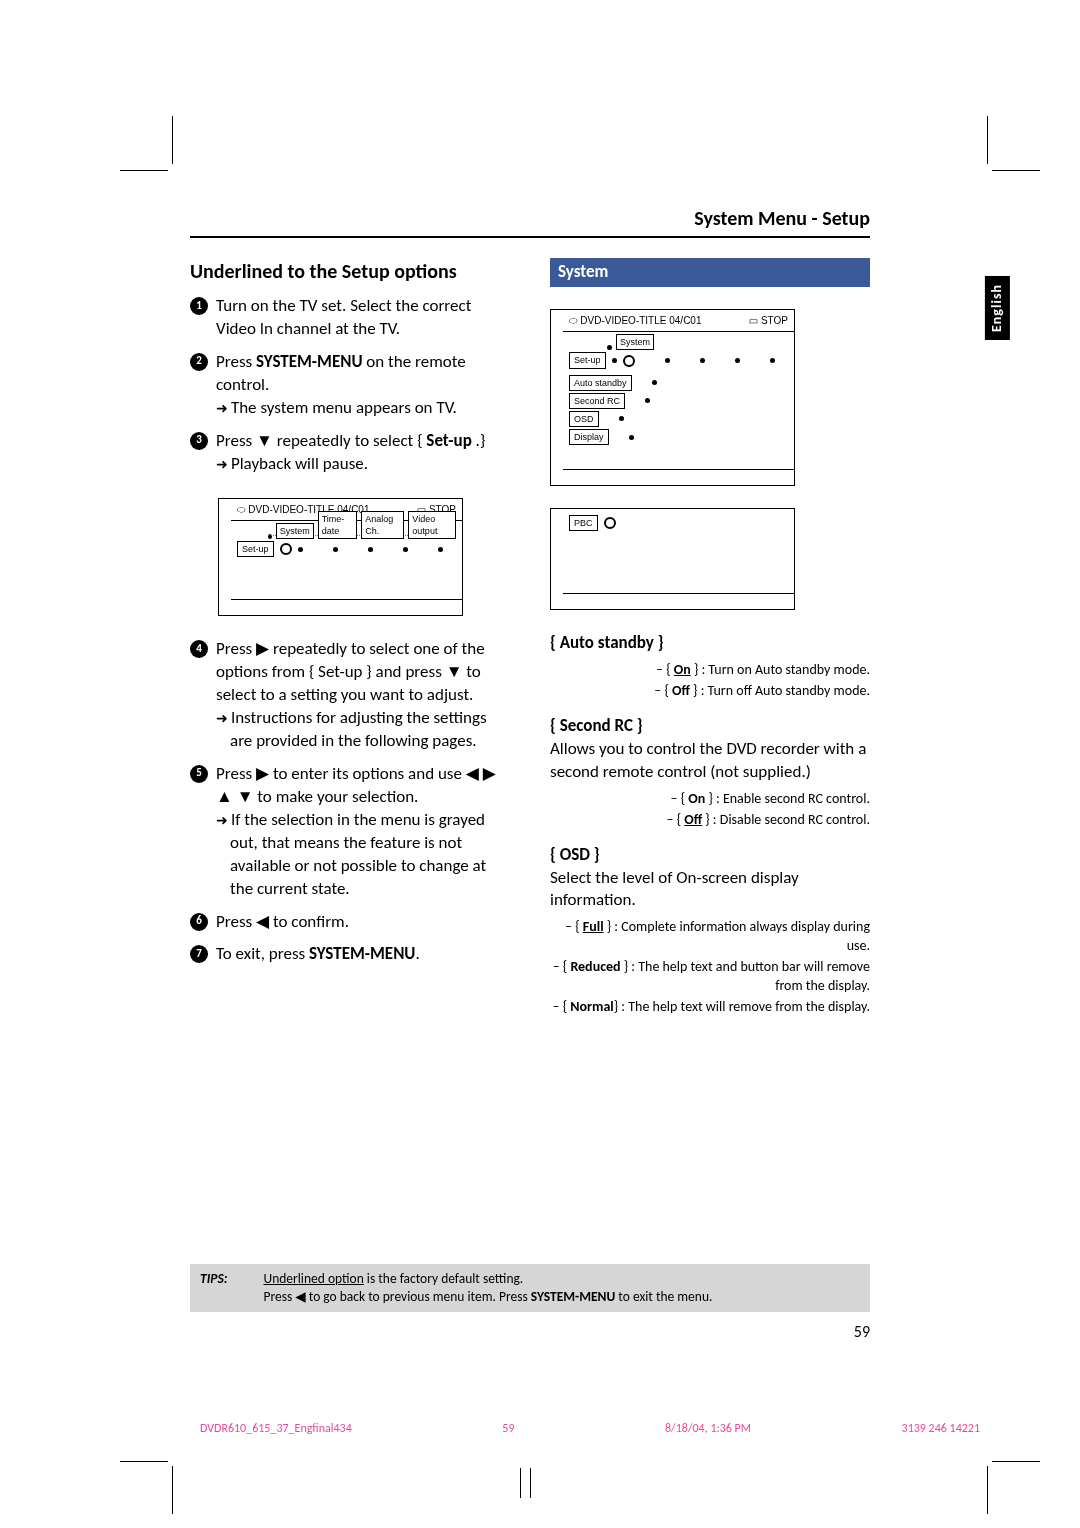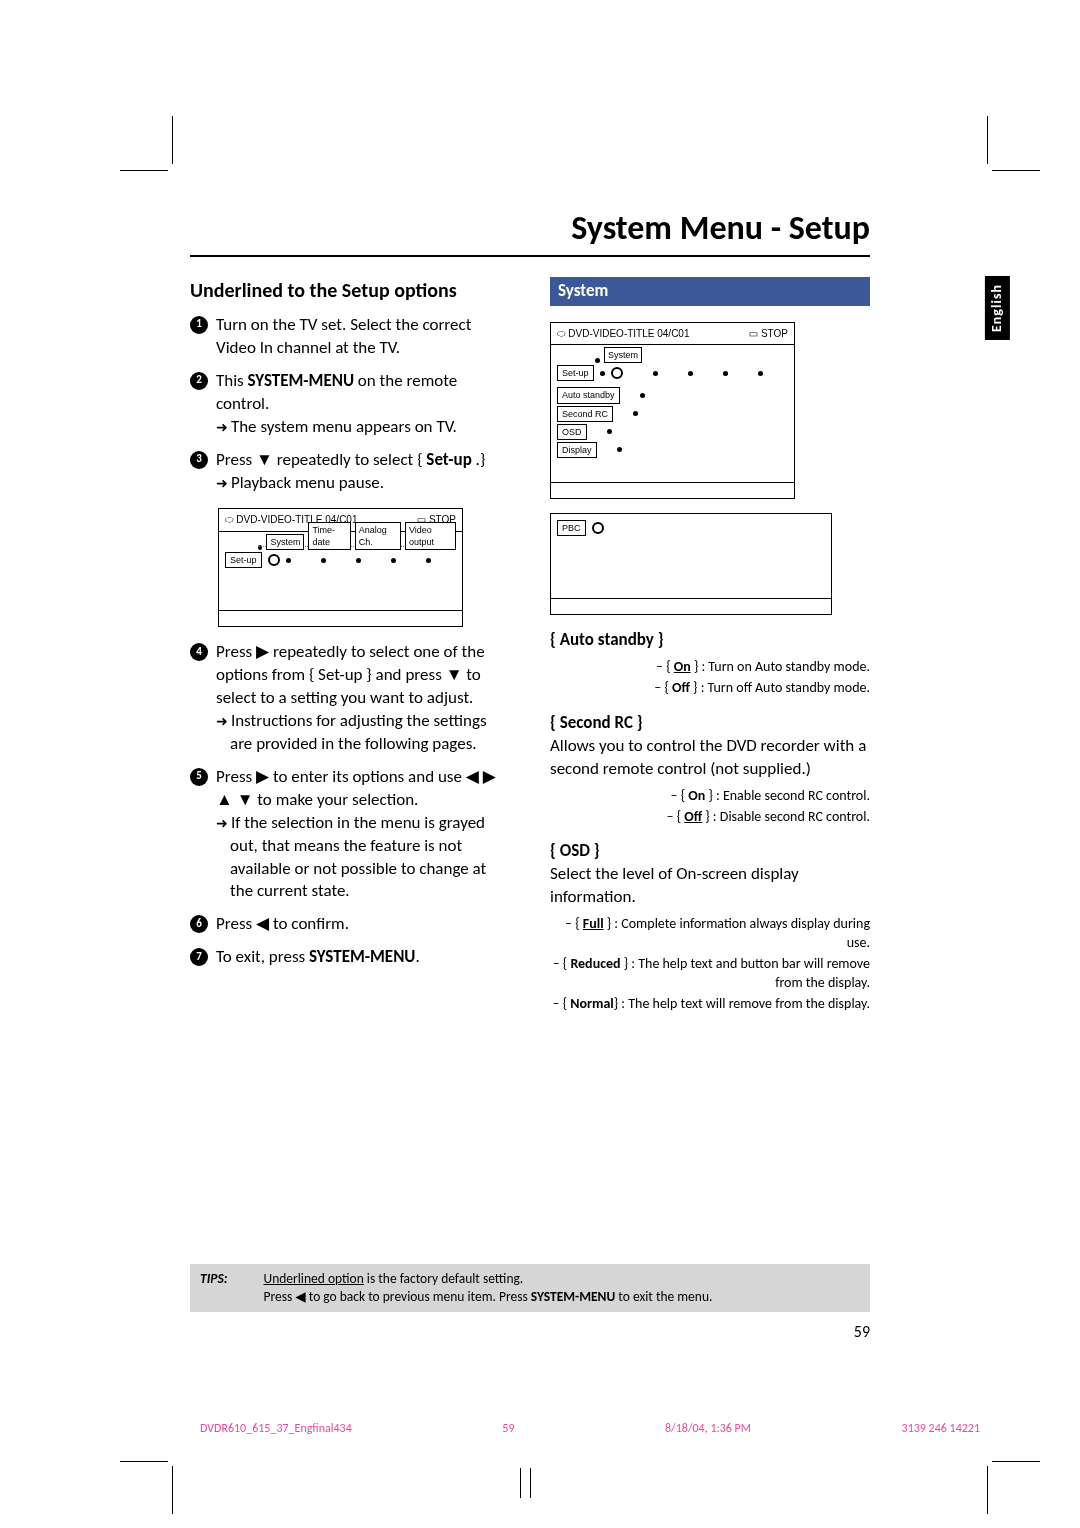--- a/index.html
+++ b/index.html
@@ -21,21 +21,21 @@
     left: 190px;
     top: 205px;
     width: 680px;
   }
   .title-row {
     border-bottom: 2px solid #000;
     padding-bottom: 4px;
     text-align: right;
     margin-bottom: 20px;
   }
-  .title-row h1 { font-size: 34px; font-weight: bold; }
+  .title-row h1 { font-size: 20px; font-weight: bold; }
   .columns { display: flex; gap: 40px; }
   .col { flex: 1 1 0; min-width: 0; }
   .section-head {
     font-size: 20px;
     font-weight: bold;
     margin-bottom: 10px;
   }
   .blue-head {
     background: #3b5998;
     color: #fff;
@@ -60,23 +60,24 @@
     display: flex;
     align-items: center;
     justify-content: center;
     margin-top: 2px;
   }
   .step .body { flex: 1; }
   .arrow-line { padding-left: 14px; text-indent: -14px; }
   .arrow-line::before { content: "➜ "; font-size: 14px; }
   .menu-box {
     border: 1px solid #000;
-    margin: 14px 0;
+    margin: 22px 0;
     font-size: 10px;
     font-family: Arial, sans-serif;
+    padding-left: 12px;
   }
   .menu-header {
     display: flex;
     justify-content: space-between;
     padding: 4px 6px;
     border-bottom: 1px solid #000;
   }
   .menu-tabs {
     display: flex;
     gap: 4px;
@@ -200,30 +201,30 @@
       <div class="section-head">Underlined to the Setup options</div>
 
       <div class="step">
         <div class="num">1</div>
         <div class="body">Turn on the TV set.  Select the correct Video In channel at the TV.</div>
       </div>
 
       <div class="step">
         <div class="num">2</div>
         <div class="body">
-          <span>This </span><b class="nd">SYSTEM-MENU</b><span> on the remote control.</span>
+          <span>Press </span><b class="nd">SYSTEM-MENU</b><span> on the remote control.</span>
           <div class="arrow-line">The system menu appears on TV.</div>
         </div>
       </div>
 
       <div class="step">
         <div class="num">3</div>
         <div class="body">
           <span>Press ▼ repeatedly to select { </span><b class="nd">Set-up</b><span> .}</span>
-          <div class="arrow-line">Playback menu pause.</div>
+          <div class="arrow-line">Playback will pause.</div>
         </div>
       </div>
 
       <div class="menu-box small" style="margin-left:28px; width:245px;">
         <div class="menu-header">
           <span>⬭ <span>DVD-VIDEO-TITLE 04/C01</span></span>
           <span>▭ <span>STOP</span></span>
         </div>
         <div class="menu-tabs">
           <div class="dot-line"></div>
@@ -311,21 +312,21 @@
               <span class="big-dot"></span>
             </div>
           <div class="node-row">
               <span class="badge">Display</span>
               <span class="big-dot"></span>
             </div>
         </div>
         <div class="menu-footer" style="margin-top:20px"></div>
       </div>
 
-      <div class="menu-box" style="width:282px; margin-top:10px;">
+      <div class="menu-box" style="width:245px; margin-top:10px;">
         <div class="tab-row" style="padding-top:6px">
           <span class="badge">PBC</span>
           <span class="ring"></span>
         </div>
         <div class="menu-footer" style="margin-top:60px"></div>
       </div>
 
       <div class="opt-block">
         <div class="opt-head">{ Auto standby }</div>
         <ul class="dash">

